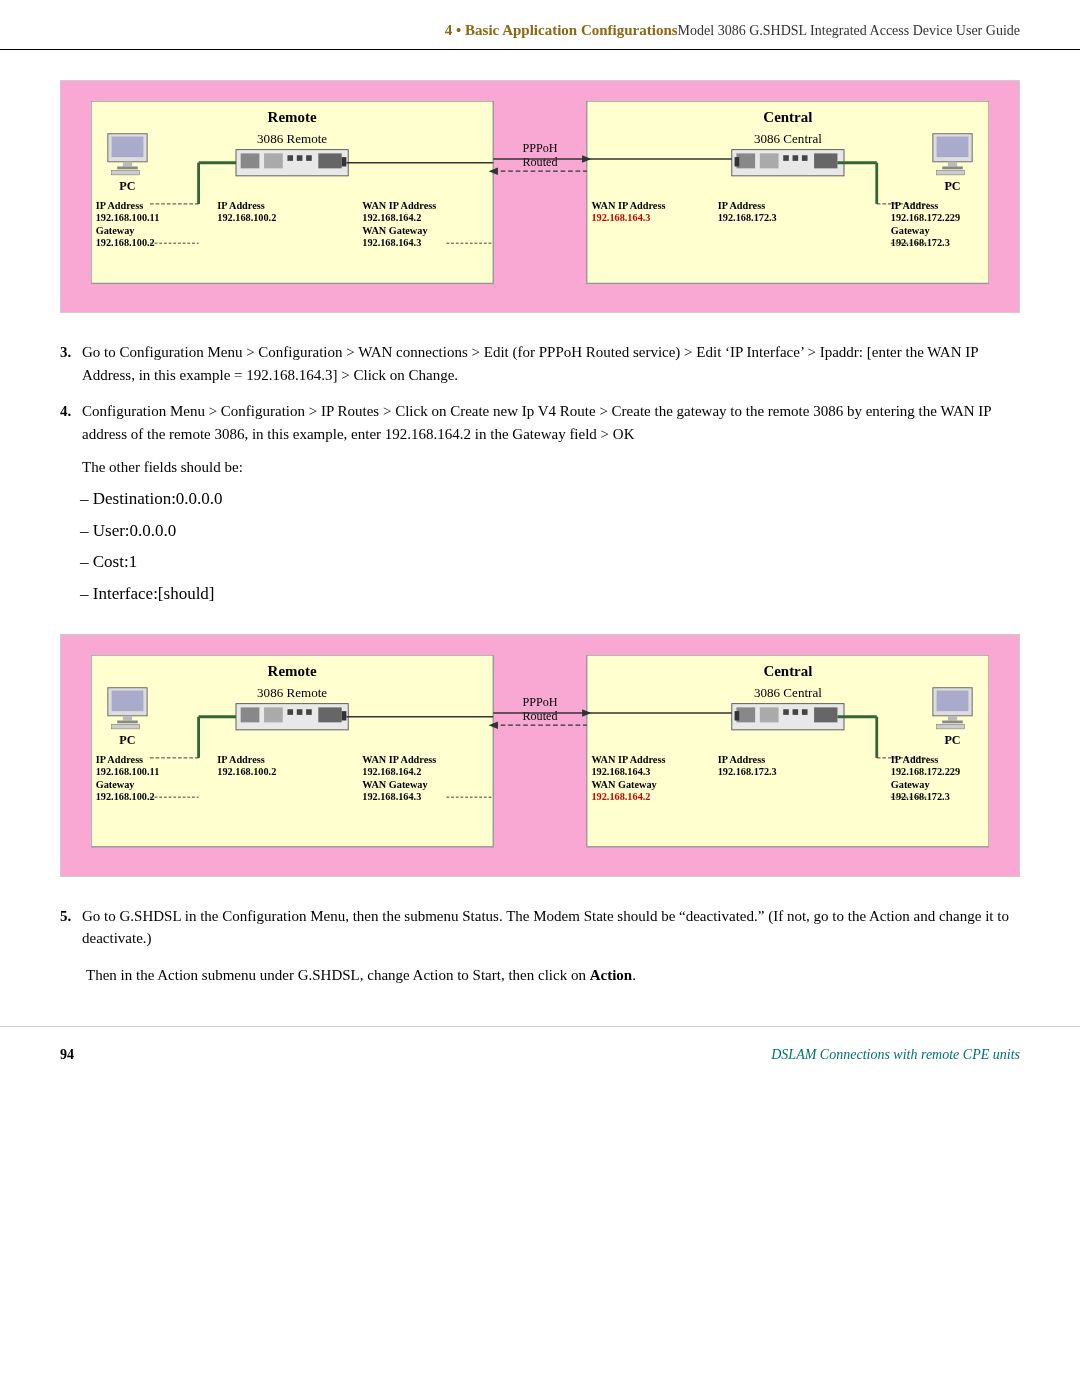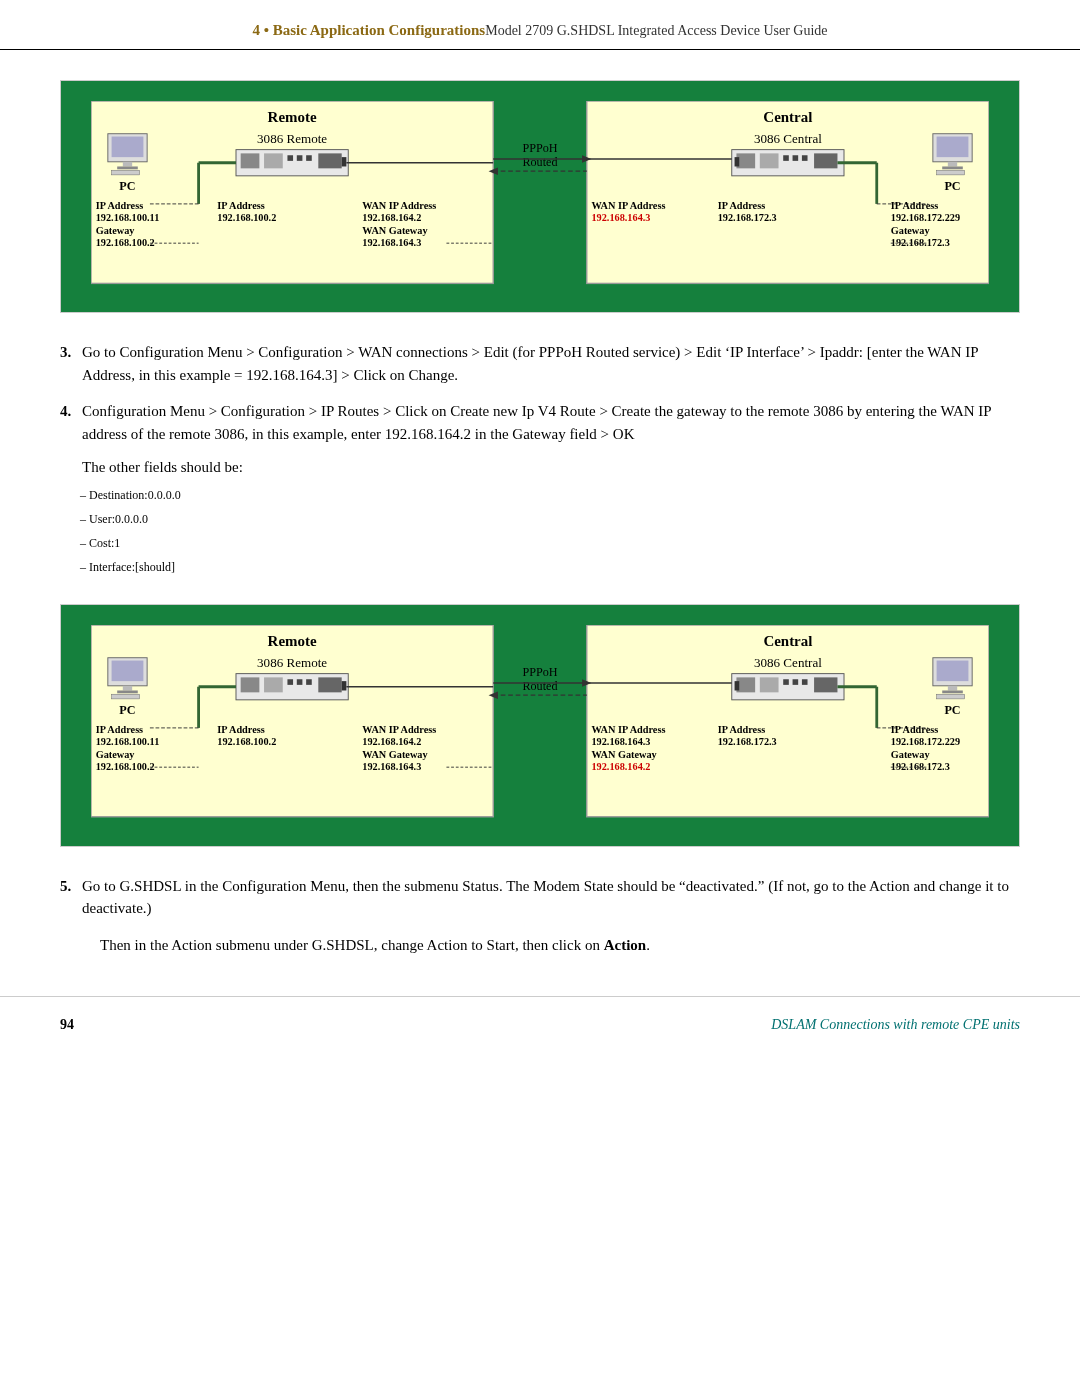--- a/index.html
+++ b/index.html
@@ -9,21 +9,21 @@
       background: #fff;
       color: #000;
       width: 1080px;
       min-height: 1397px;
       padding: 0;
     }
 
     
     .page-header {
       display: flex;
-      justify-content: center;
+      justify-content: flex-end;
       align-items: center;
       padding: 22px 60px 10px 60px;
       border-bottom: 1px solid #000;
       margin-bottom: 30px;
     }
     .header-left {
       font-weight: bold;
       color: #8B6914;
       font-size: 15px;
     }
@@ -32,21 +32,21 @@
       color: #333;
     }
 
     
     .content {
       padding: 0 60px;
     }
 
     
     .diagram-container {
-      background: #15803d;
+      background: #f9a8d4;
       border: 1px solid #ccc;
       padding: 20px 30px;
       margin-bottom: 28px;
       position: relative;
     }
     .step-item {
       display: flex;
       margin-bottom: 14px;
       font-size: 15px;
       line-height: 1.5;
@@ -60,21 +60,21 @@
       flex: 1;
     }
 
     .sub-list {
       list-style: none;
       padding-left: 20px;
       margin-top: 10px;
     }
     .sub-item {
       margin-bottom: 6px;
-      font-size: 12px;
+      font-size: 17px;
       line-height: 1.5;
     }
     .sub-item::before {
       content: "– ";
     }
 
     .other-fields-label {
       margin: 10px 0 6px 22px;
       font-size: 15px;
     }
@@ -104,21 +104,21 @@
       width: 100%;
     }
 
     .action-bold { font-weight: bold; }
   </style>
 </head>
 <body>
 
 <div class="page-header">
   <span class="header-left">4 • Basic Application Configurations</span>
-  <span class="header-right">Model 2709 G.SHDSL Integrated Access Device User Guide</span>
+  <span class="header-right">Model 3086 G.SHDSL Integrated Access Device User Guide</span>
 </div>
 
 <div class="content">
 
   <div class="diagram-container">
     <svg class="diagram-svg" viewBox="0 0 960 200" xmlns="http://www.w3.org/2000/svg">
 
       <rect x="0" y="0" width="430" height="195" fill="#FFFFD0" stroke="#999" stroke-width="1.5"></rect>
       <text x="215" y="22" text-anchor="middle" font-family="Times New Roman" font-size="16" font-weight="bold">Remote</text>
 
@@ -327,21 +327,21 @@
     </svg>
   </div>
 
   <div class="step-item" style="margin-top:10px;">
     <span class="step-num">5.</span>
     <span class="step-text">
       <span>Go to G.SHDSL in the Configuration Menu, then the submenu Status.  The Modem State should be “deactivated.” (If not, go to the Action and change it to deactivate.)</span>
     </span>
   </div>
 
-  <p style="margin-left:40px; font-size:15px; line-height:1.5; margin-top:10px;">
+  <p style="margin-left:26px; font-size:15px; line-height:1.5; margin-top:10px;">
     <span>Then in the Action submenu under G.SHDSL, change Action to Start, then click on </span><span class="action-bold">Action</span><span>.</span>
   </p>
 
 </div>
 
 <div class="page-footer">
   <span class="footer-page">94</span>
   <span class="footer-title">DSLAM Connections with remote CPE units</span>
 </div>
 

